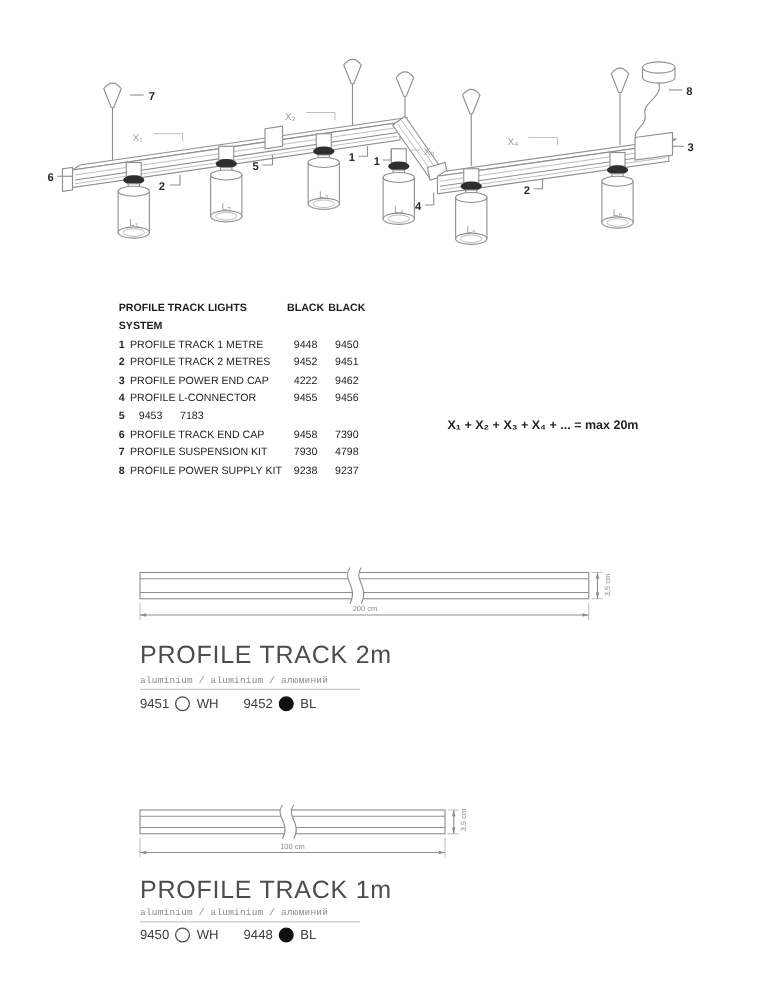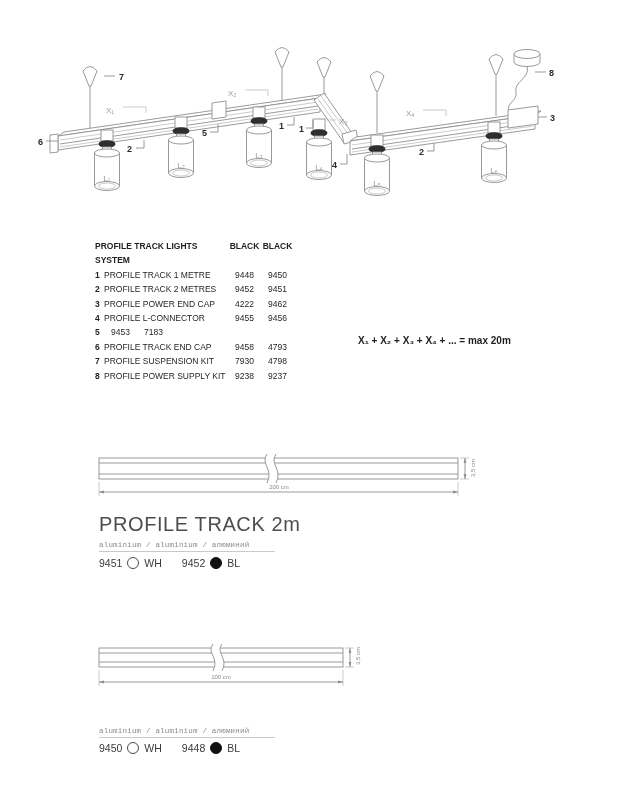--- a/index.html
+++ b/index.html
@@ -20,21 +20,21 @@
   .t-row,.t-head{display:flex;}
   .t-head{font-weight:bold;}
   .t-title{width:133px;}
   .t-num{width:9px;font-weight:bold;}
   .t-name{width:124px;}
   .t-code{width:33px;text-align:center;}
   
   .formulas{position:absolute;left:358px;top:333px;font-size:10px;font-weight:bold;
             line-height:15.5px;color:#1f1f1f;}
   
-  .product{position:absolute;left:3px;width:493px;height:190px;}
+  .product{position:absolute;left:16px;width:493px;height:190px;}
   .product .title{position:absolute;left:96px;margin:0;font-size:20px;font-weight:400;
                   letter-spacing:0.6px;color:#4d4d4d;}
   .product .materials{position:absolute;left:96px;font-size:7.5px;color:#8a8a8a;letter-spacing:0.2px;font-family:Liberation Mono, monospace;}
   .product .rule{position:absolute;left:96px;width:176px;height:0;border-top:1px solid #c9c9c9;}
   .product .codes{position:absolute;left:96px;display:flex;align-items:center;gap:5px;
                   font-size:10.5px;color:#3b3b3b;}
   .swatch{display:inline-block;width:10px;height:10px;border-radius:50%;
           border:1px solid #4a4a4a;background:#fff;}
   .swatch.filled{background:#101010;border-color:#101010;}
   .codes .gap{display:inline-block;width:10px;}
@@ -233,21 +233,21 @@
     </div>
     <div class="t-row">
       <span class="t-num">5</span>
       <span class="t-code">9453</span>
       <span class="t-code">7183</span>
     </div>
     <div class="t-row">
       <span class="t-num">6</span>
       <span class="t-name">PROFILE TRACK END CAP</span>
       <span class="t-code">9458</span>
-      <span class="t-code">4793</span>
+      <span class="t-code">7390</span>
     </div>
     <div class="t-row">
       <span class="t-num">7</span>
       <span class="t-name">PROFILE SUSPENSION KIT</span>
       <span class="t-code">7930</span>
       <span class="t-code">4798</span>
     </div>
     <div class="t-row">
       <span class="t-num">8</span>
       <span class="t-name">PROFILE POWER SUPPLY KIT</span>
@@ -309,20 +309,21 @@
       <polygon class="arr" points="347,8 345.6,13 348.4,13"></polygon>
       <polygon class="arr" points="347,27 345.6,22 348.4,22"></polygon>
       <text class="dim-label" transform="translate(357,25) rotate(-90)">3,5 cm</text>
       <line class="lnl" x1="96" y1="30" x2="96" y2="46"></line>
       <line class="lnl" x1="340" y1="30" x2="340" y2="46"></line>
       <line class="ln" x1="96" y1="42" x2="340" y2="42"></line>
       <polygon class="arr" points="96,42 101,40.6 101,43.4"></polygon>
       <polygon class="arr" points="340,42 335,40.6 335,43.4"></polygon>
       <text class="dim-label" x="218" y="39" text-anchor="middle">100 cm</text>
     </svg>
+    <h2 class="title" style="top:61px;">PROFILE TRACK 1m</h2>
     <div class="materials" style="top:87px;">aluminium / aluminium / алюминий</div>
     <div class="rule" style="top:97px;"></div>
     <div class="codes" style="top:102px;">
       <span>9450</span>
       <span class="swatch"></span>
       <span>WH</span>
       <span class="gap"></span>
       <span>9448</span>
       <span class="swatch filled"></span>
       <span>BL</span>

